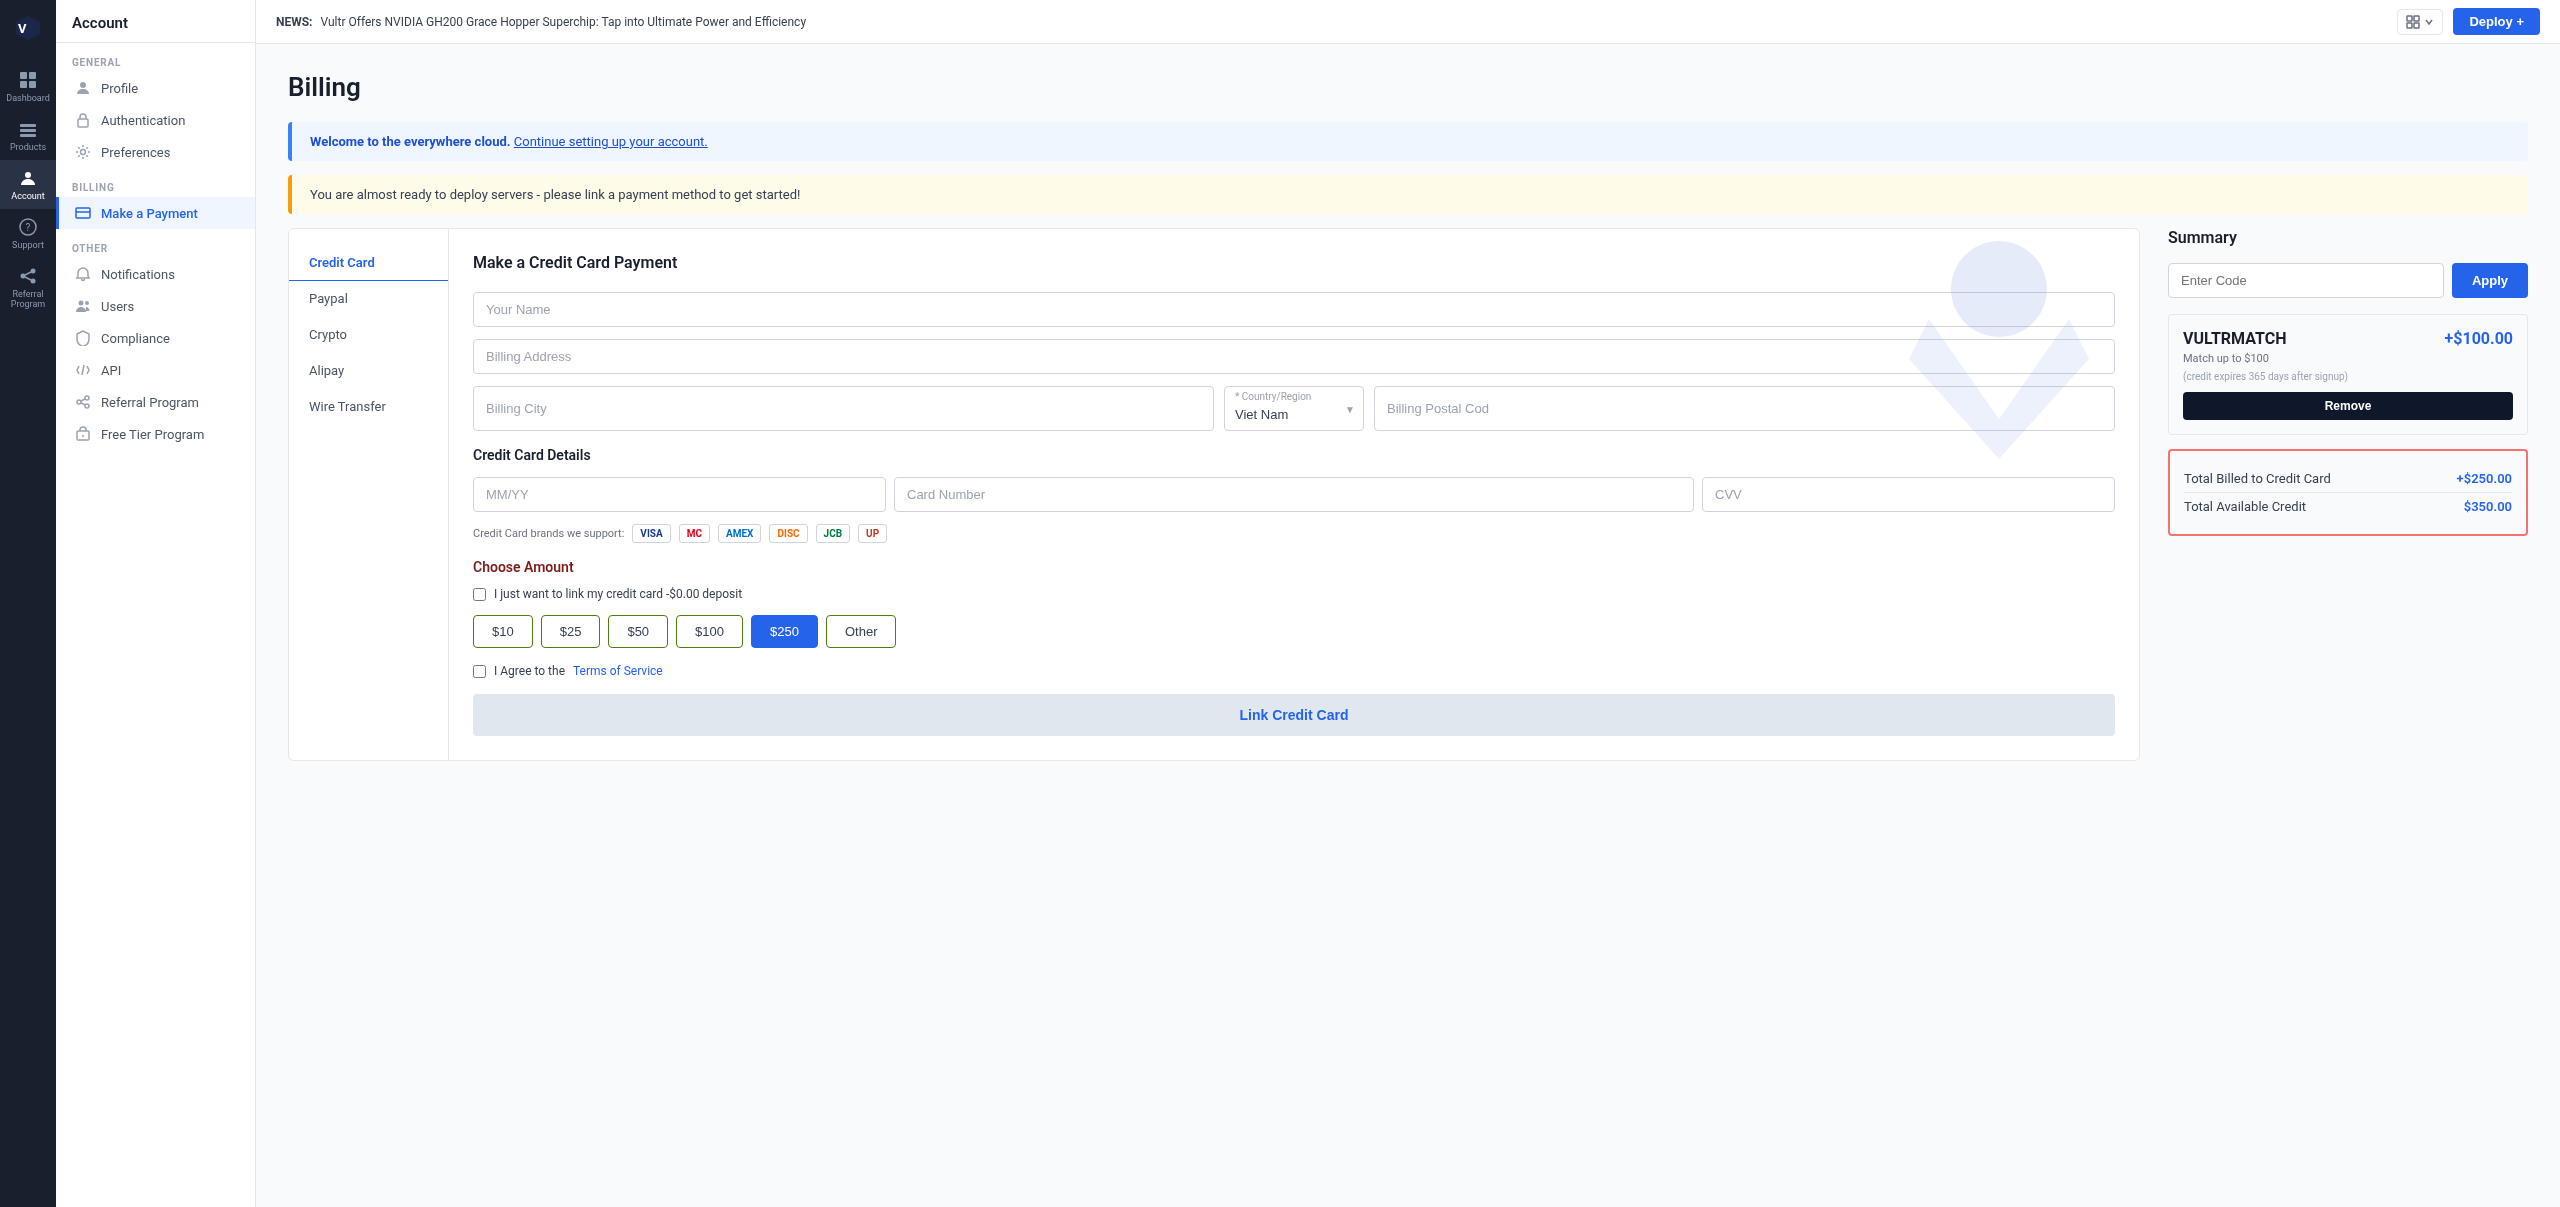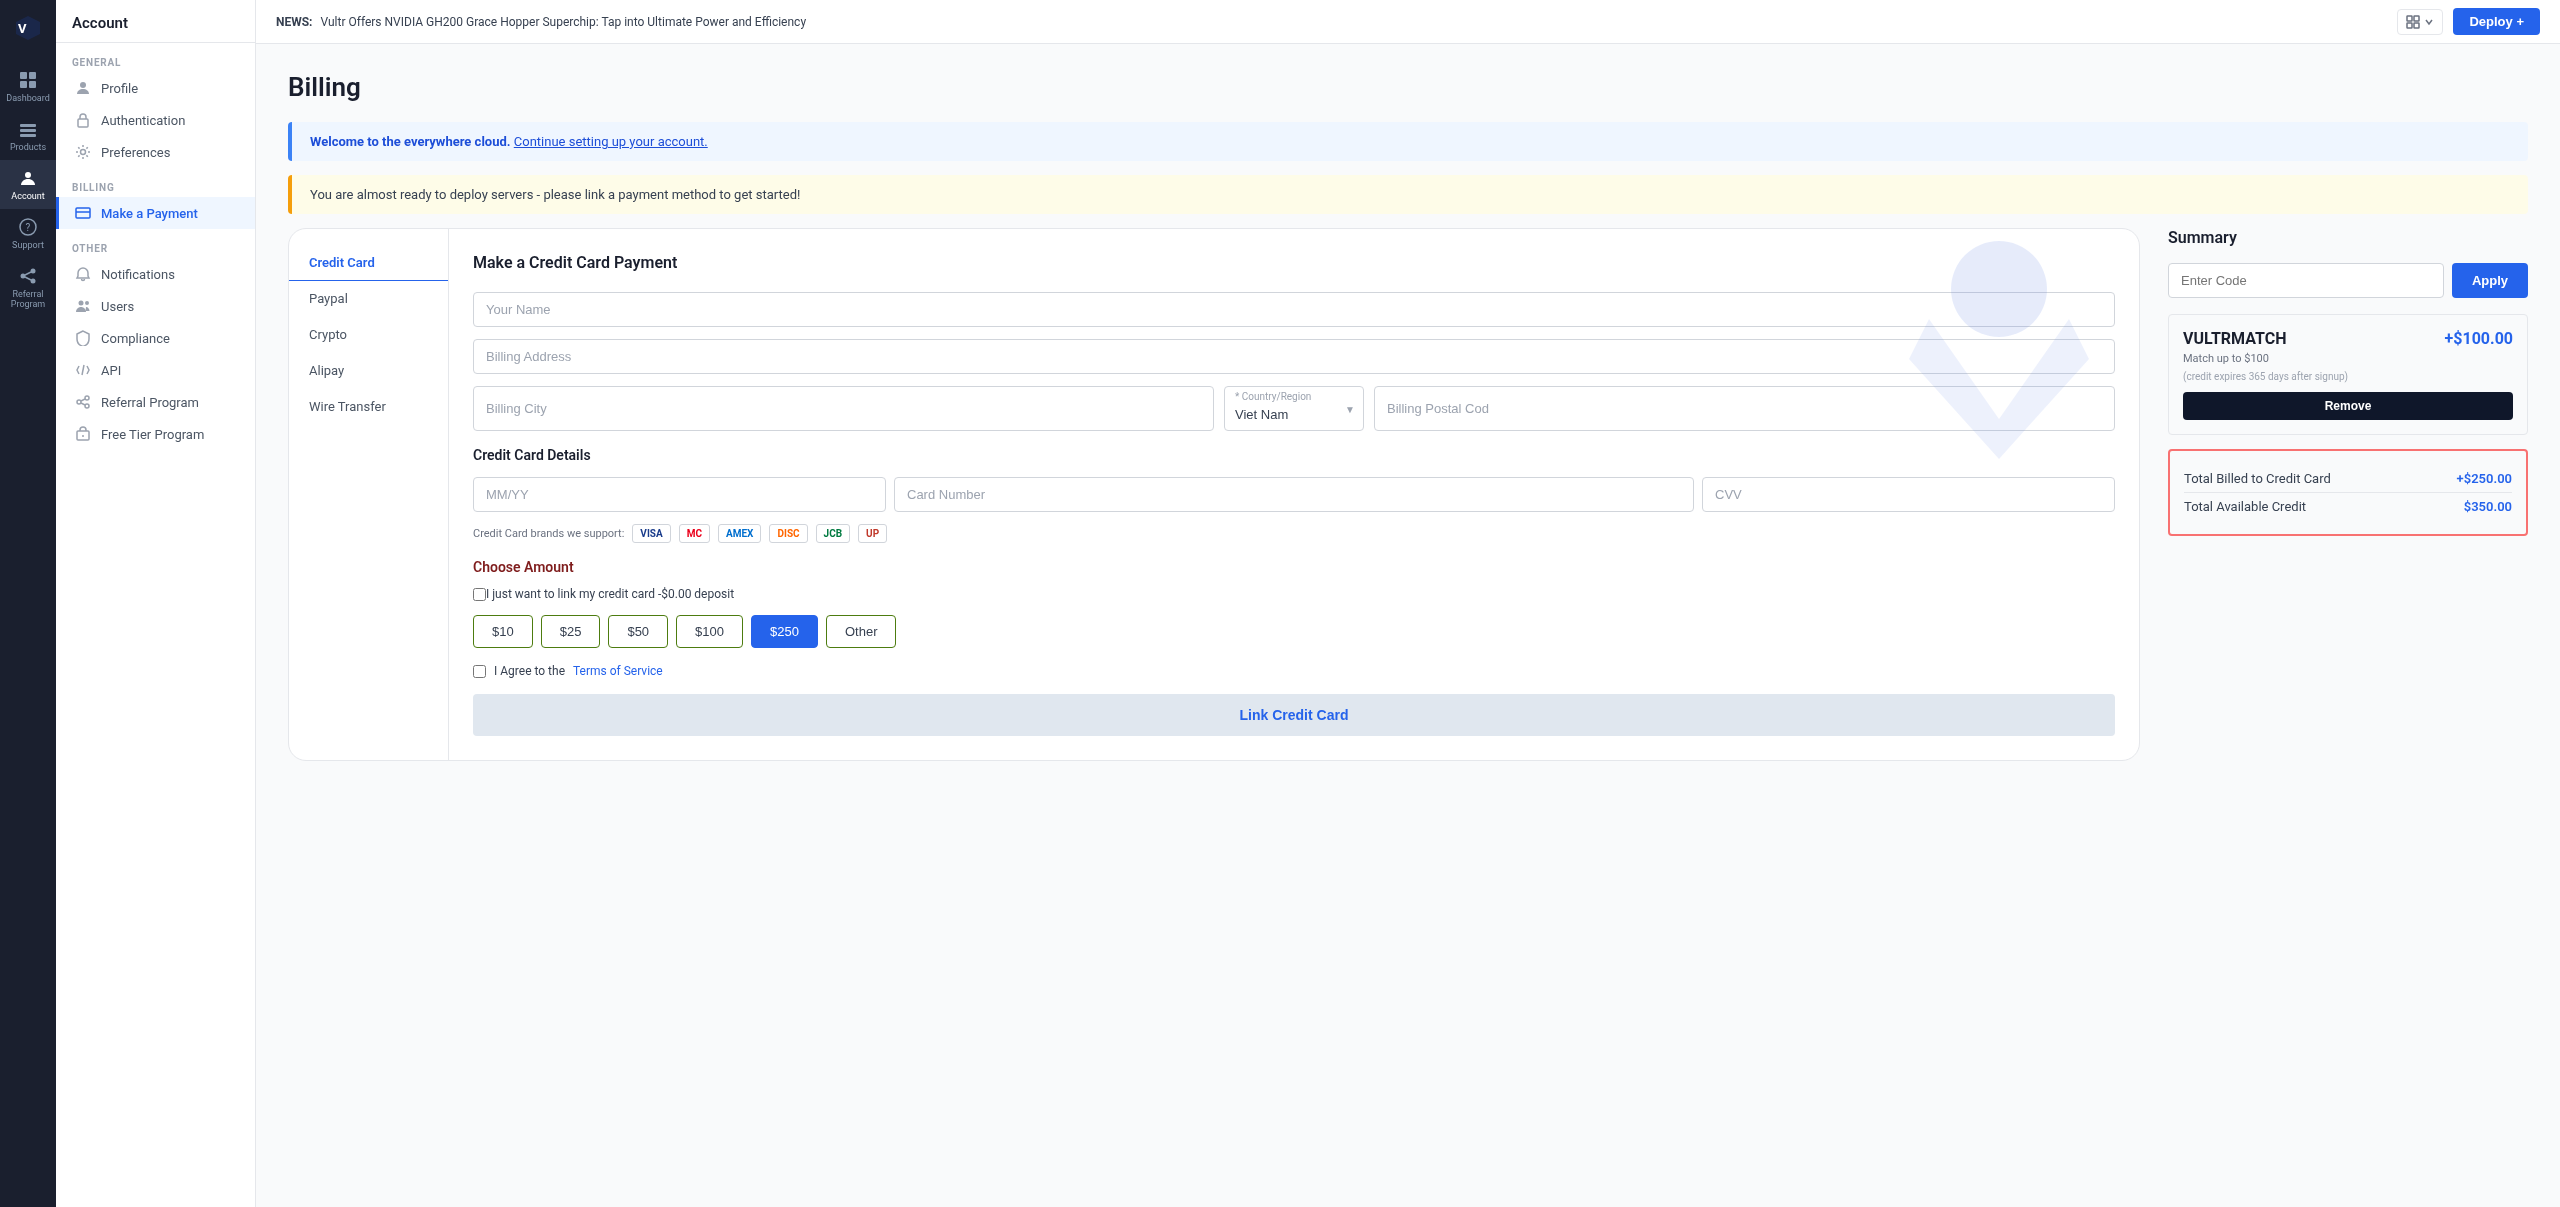--- a/index.html
+++ b/index.html
@@ -122,21 +122,21 @@
     .alert-info a { color: #1d4ed8; }
     .alert-warning-text { color: #374151; }
 
     
     .billing-layout {
       display: flex; gap: 28px; align-items: flex-start;
     }
 
     
     .payment-panel {
-      background: #fff; border-radius: 18px; border: 1px solid #e5e7eb;
+      background: #fff; border-radius: 6px; border: 1px solid #e5e7eb;
       padding: 0; flex: 1; display: flex;
     }
     .payment-tabs {
       width: 160px; border-right: 1px solid #e5e7eb; padding: 16px 0; flex-shrink: 0;
     }
     .payment-tab {
       padding: 10px 20px; font-size: 13px; color: #4b5563; cursor: pointer;
       border-bottom: 1px solid transparent;
     }
     .payment-tab.active { color: #2563eb; border-bottom-color: #2563eb; font-weight: 600; }
@@ -182,21 +182,21 @@
     }
     .card-brand.visa { color: #1a3c8c; }
     .card-brand.mc { color: #eb001b; }
     .card-brand.amex { color: #006fcf; }
     .card-brand.discover { color: #ff6600; }
     .card-brand.jcb { color: #007a40; }
     .card-brand.union { color: #c0392b; }
 
     
     .choose-amount-title { font-size: 14px; font-weight: 600; color: #7f1d1d; margin-bottom: 12px; }
-    .checkbox-row { display: flex; align-items: center; margin-bottom: 14px; font-size: 12px; color: #374151; }
+    .checkbox-row { display: flex; align-items: center; gap: 8px; margin-bottom: 14px; font-size: 12px; color: #374151; }
     .amount-buttons { display: flex; gap: 8px; margin-bottom: 16px; flex-wrap: wrap; }
     .amount-btn {
       padding: 8px 18px; border: 1px solid #4d7c0f; border-radius: 4px;
       font-size: 13px; color: #374151; background: #fff; cursor: pointer;
     }
     .amount-btn.active { background: #2563eb; color: #fff; border-color: #2563eb; }
     .tos-row { display: flex; align-items: center; gap: 8px; margin-bottom: 16px; font-size: 12px; color: #374151; }
     .tos-link { color: #2563eb; text-decoration: none; }
     .link-card-btn {
       width: 100%; padding: 13px; background: #e0e7ef; color: #2563eb;

